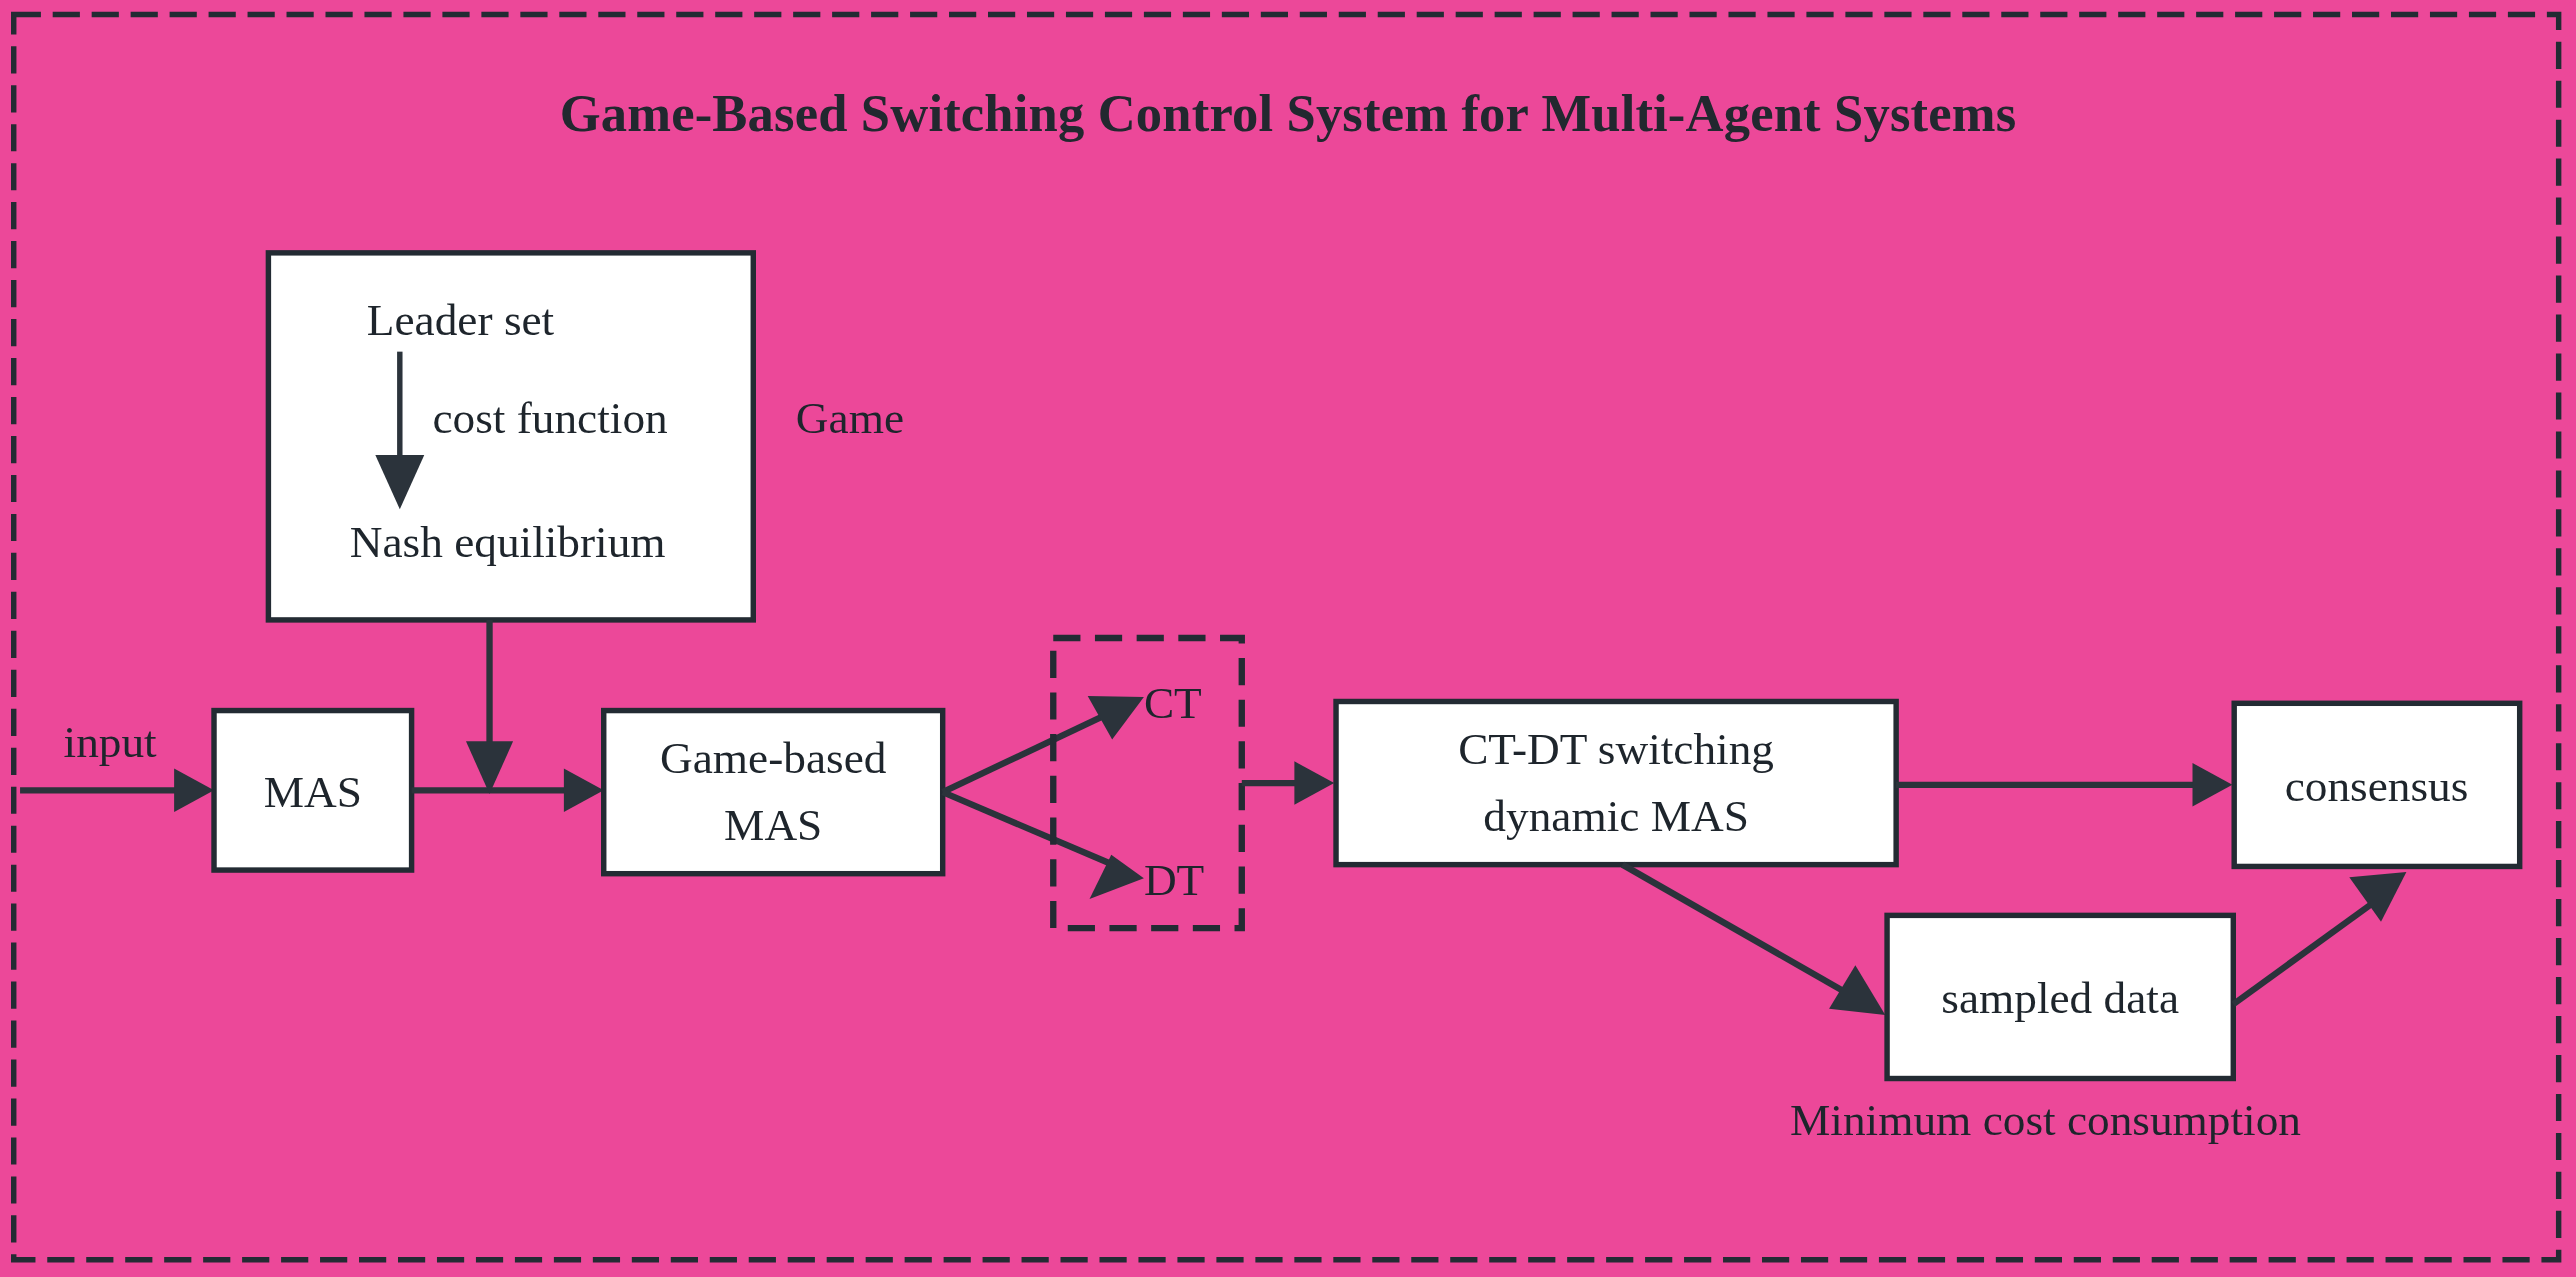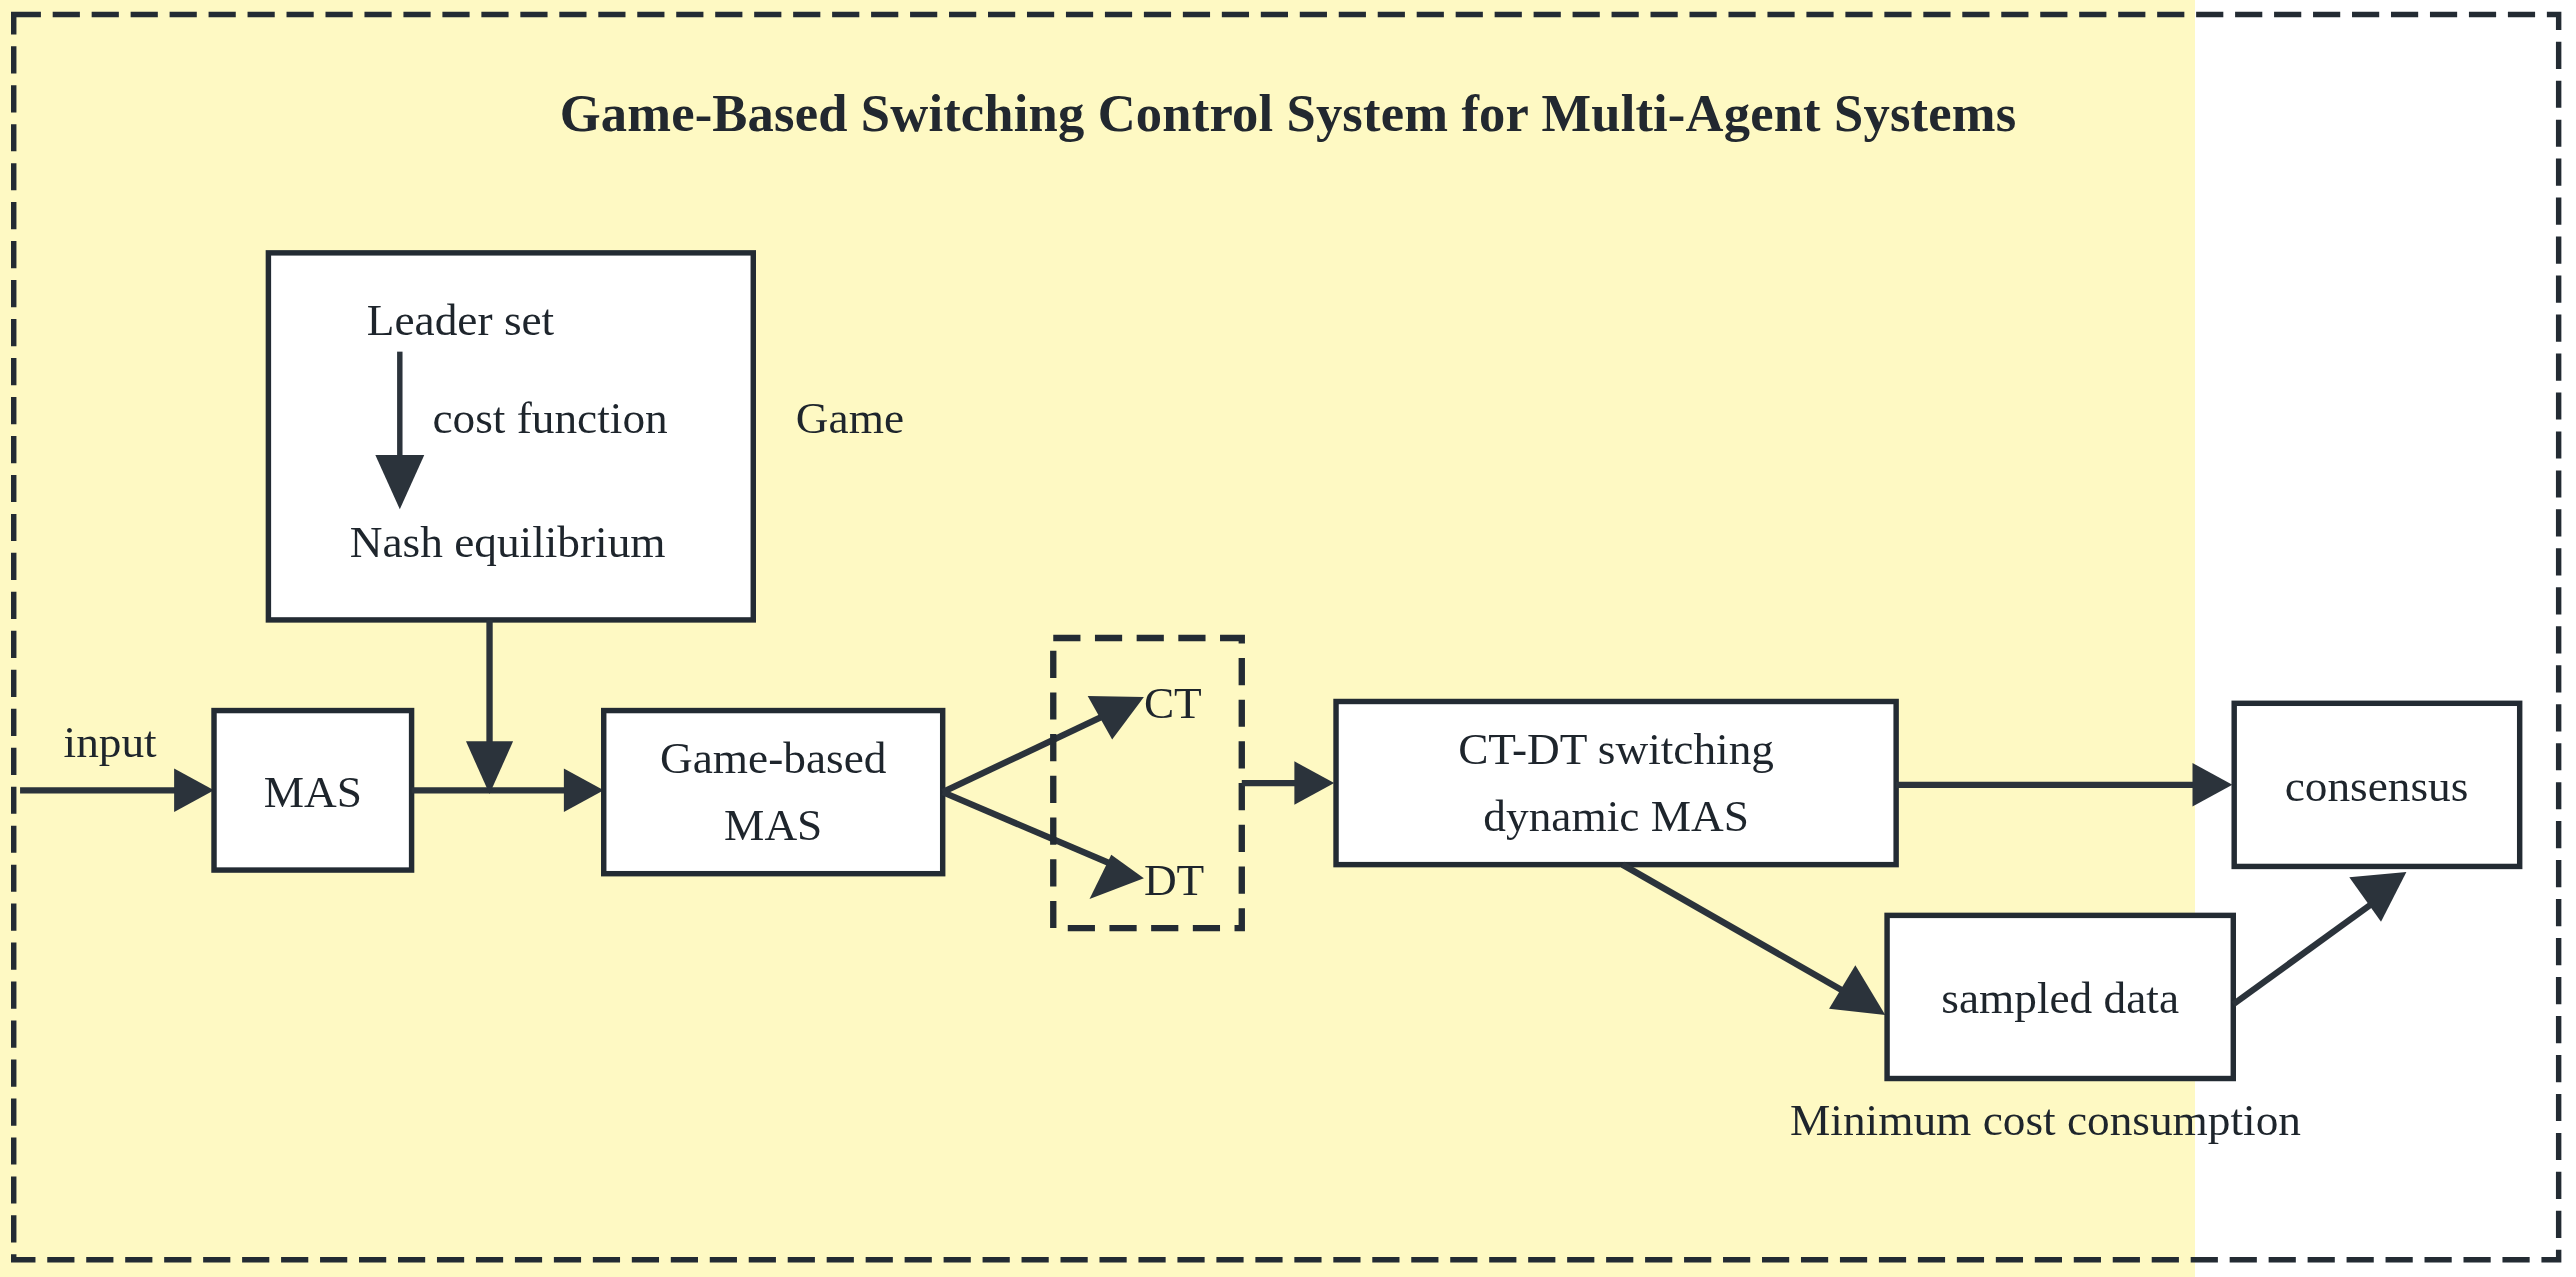--- a/index.html
+++ b/index.html
@@ -10,23 +10,23 @@
   }
   body {
     width: 2576px;
     height: 1277px;
     overflow: hidden;
     font-family: "Liberation Serif", "DejaVu Serif", serif;
     color: #1f262e;
   }
   #figure-root {
     position: relative;
-    width: 2195px;
+    width: 2576px;
     height: 1277px;
-    background: #fef9c3;
+    background: #ec4899;
   }
   #diagram-svg {
     position: absolute;
     left: 0;
     top: 0;
     width: 2576px;
     height: 1277px;
     display: block;
   }
   .fig-title {

